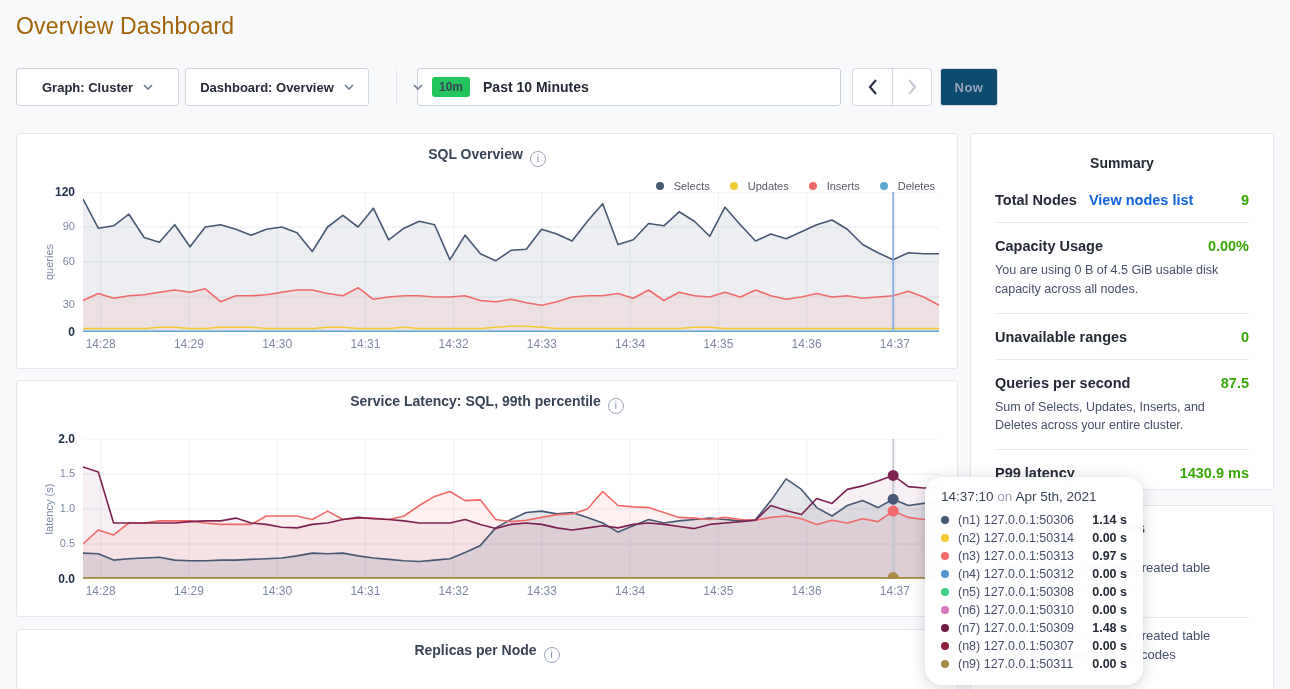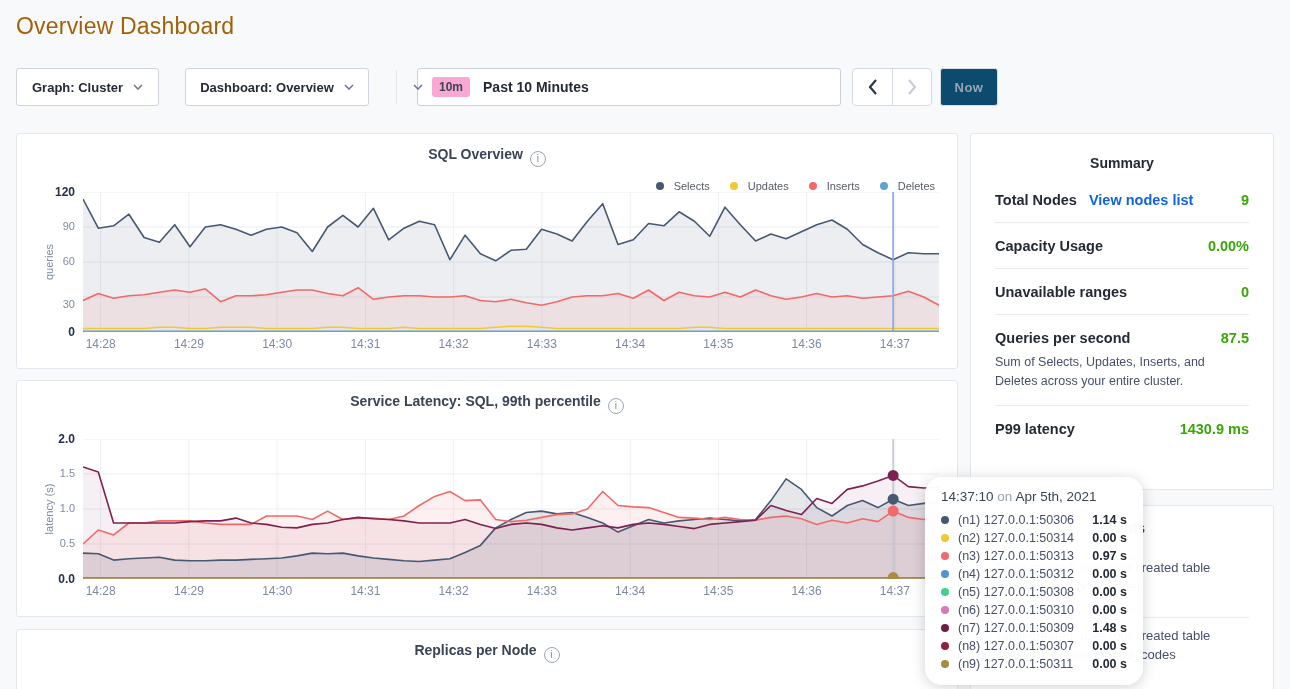--- a/index.html
+++ b/index.html
@@ -14,25 +14,25 @@
   .page-title {
     position: absolute; left: 16px; top: 13px;
     font-size: 23px; font-weight: 500; color: #a16207; letter-spacing: .2px;
   }
   
   .ctl { position: absolute; top: 68px; height: 38px; background: #fff;
          border: 1px solid #cfd4de; border-radius: 3px; display: flex;
          align-items: center; cursor: pointer; }
   .dd-label { font-size: 13px; font-weight: bold; color: #242a35; }
   .chev { margin-left: 10px; display: inline-flex; }
-  #graph-dd { left: 16px; width: 143px; justify-content: center; }
+  #graph-dd { left: 16px; width: 163px; justify-content: center; }
   #dash-dd { left: 185px; width: 184px; justify-content: center; }
   .vdivider { position: absolute; left: 396px; top: 70px; height: 34px; width: 1px; background: #e3e6ec; }
   #time-dd { left: 417px; width: 424px; padding: 0 14px; border-color: #c9cfdb; }
-  .time-badge { background: #f9a8d4; color: #394455; font-size: 12px; font-weight: bold;
+  .time-badge { background: #22c55e; color: #394455; font-size: 12px; font-weight: bold;
                 border-radius: 3px; padding: 3px 7px; }
   .time-label { font-size: 14px; font-weight: bold; margin-left: 13px; }
   #time-dd .chev { position: absolute; right: 417px; }
   .arrow-group { position: absolute; left: 852px; top: 68px; height: 38px; display: flex;
                  border: 1px solid #d4d9e2; border-radius: 4px; background: #fff; overflow: hidden; }
   .arrow-btn { width: 39px; height: 100%; display: flex; align-items: center; justify-content: center;
                cursor: pointer; }
   .arrow-btn + .arrow-btn { border-left: 1px solid #d4d9e2; }
   #now-btn { left: 940px; width: 58px; justify-content: center; border-color: #d8dce4;
              font-size: 13px; font-weight: bold; color: #9aa3b5; letter-spacing: .5px; background: #0c4a6e; }
@@ -274,20 +274,21 @@
           <span class="srow-label">Total Nodes</span>
           <span class="srow-link">View nodes list</span>
           <span class="srow-value">9</span>
         </div>
       </div>
       <div class="srow">
         <div class="srow-main">
           <span class="srow-label">Capacity Usage</span>
           <span class="srow-value">0.00%</span>
         </div>
+        <div class="srow-sub">You are using 0 B of 4.5 GiB usable disk capacity across all nodes.</div>
       </div>
       <div class="srow">
         <div class="srow-main">
           <span class="srow-label">Unavailable ranges</span>
           <span class="srow-value">0</span>
         </div>
       </div>
       <div class="srow">
         <div class="srow-main">
           <span class="srow-label">Queries per second</span>

